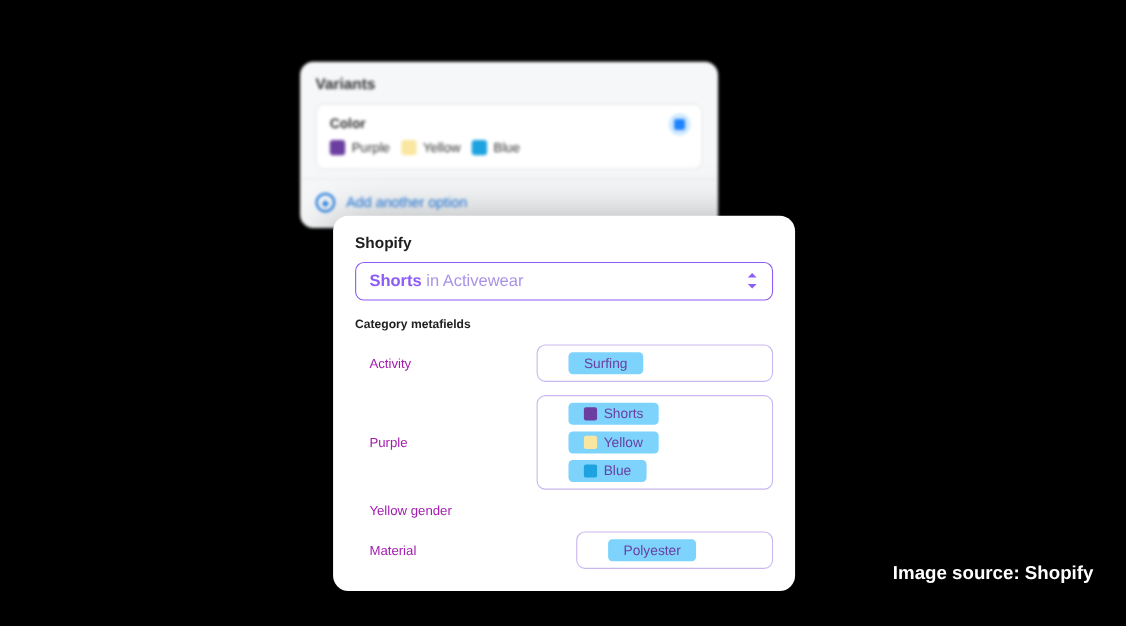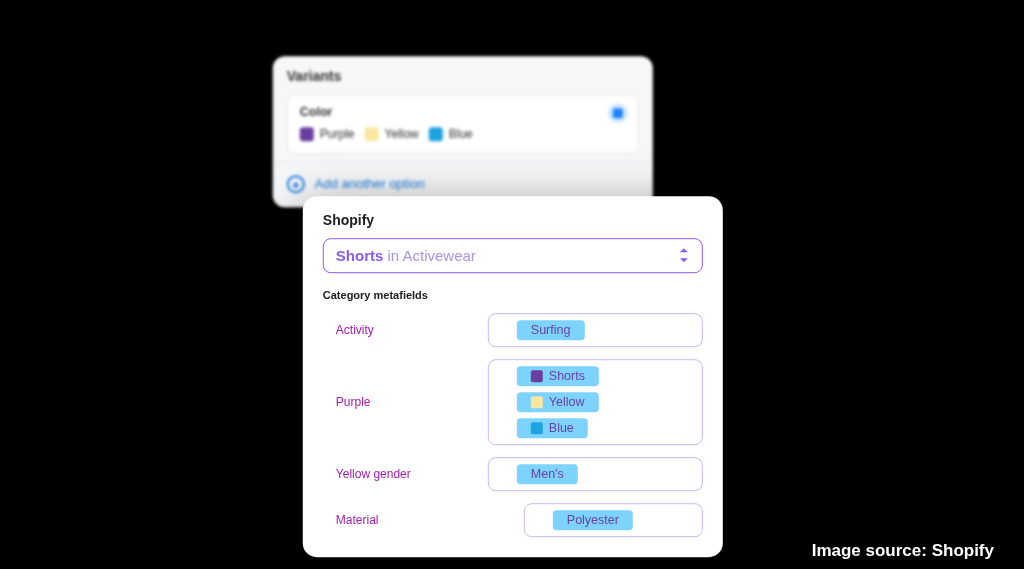--- a/index.html
+++ b/index.html
@@ -159,21 +159,21 @@
     .tag{
       background:#7dd3fc;color:#6b3fa0;font-size:12.5px;
       padding:3px 14px;border-radius:4px;display:inline-flex;align-items:center;gap:6px;margin-left:20px;
     }
     .tag .sw{width:12px;height:12px;border-radius:2px;}
     .tag .sw.purple{background:#6b3fa0;}
     .tag .sw.yellow{background:#f9e7a1;}
     .tag .sw.blue{background:#1fa3e0;}
 
     .credit{
-      position:absolute;right:30px;bottom:8px;
+      position:absolute;right:30px;bottom:38px;
       color:#fff;font-size:17px;font-weight:600;
     }
   </style>
 </head>
 <body>
 
 <div class="stage">
 
   <div class="card-rear">
     <div class="inner">
@@ -241,23 +241,20 @@
 
           <span class="tag">
             <span class="sw blue"></span>
             <span>Blue</span>
           </span>
         </div>
     </div>
 
     <div class="meta-row">
       <div class="meta-label">Yellow gender</div>
-      <div class="meta-field">
-        <span class="tag">Men's</span>
-      </div>
     </div>
 
     <div class="meta-row" style="margin-bottom:0;gap:48px;">
       <div class="meta-label">Material</div>
       <div class="meta-field">
         <span class="tag">Polyester</span>
       </div>
     </div>
   </div>
 </div>

